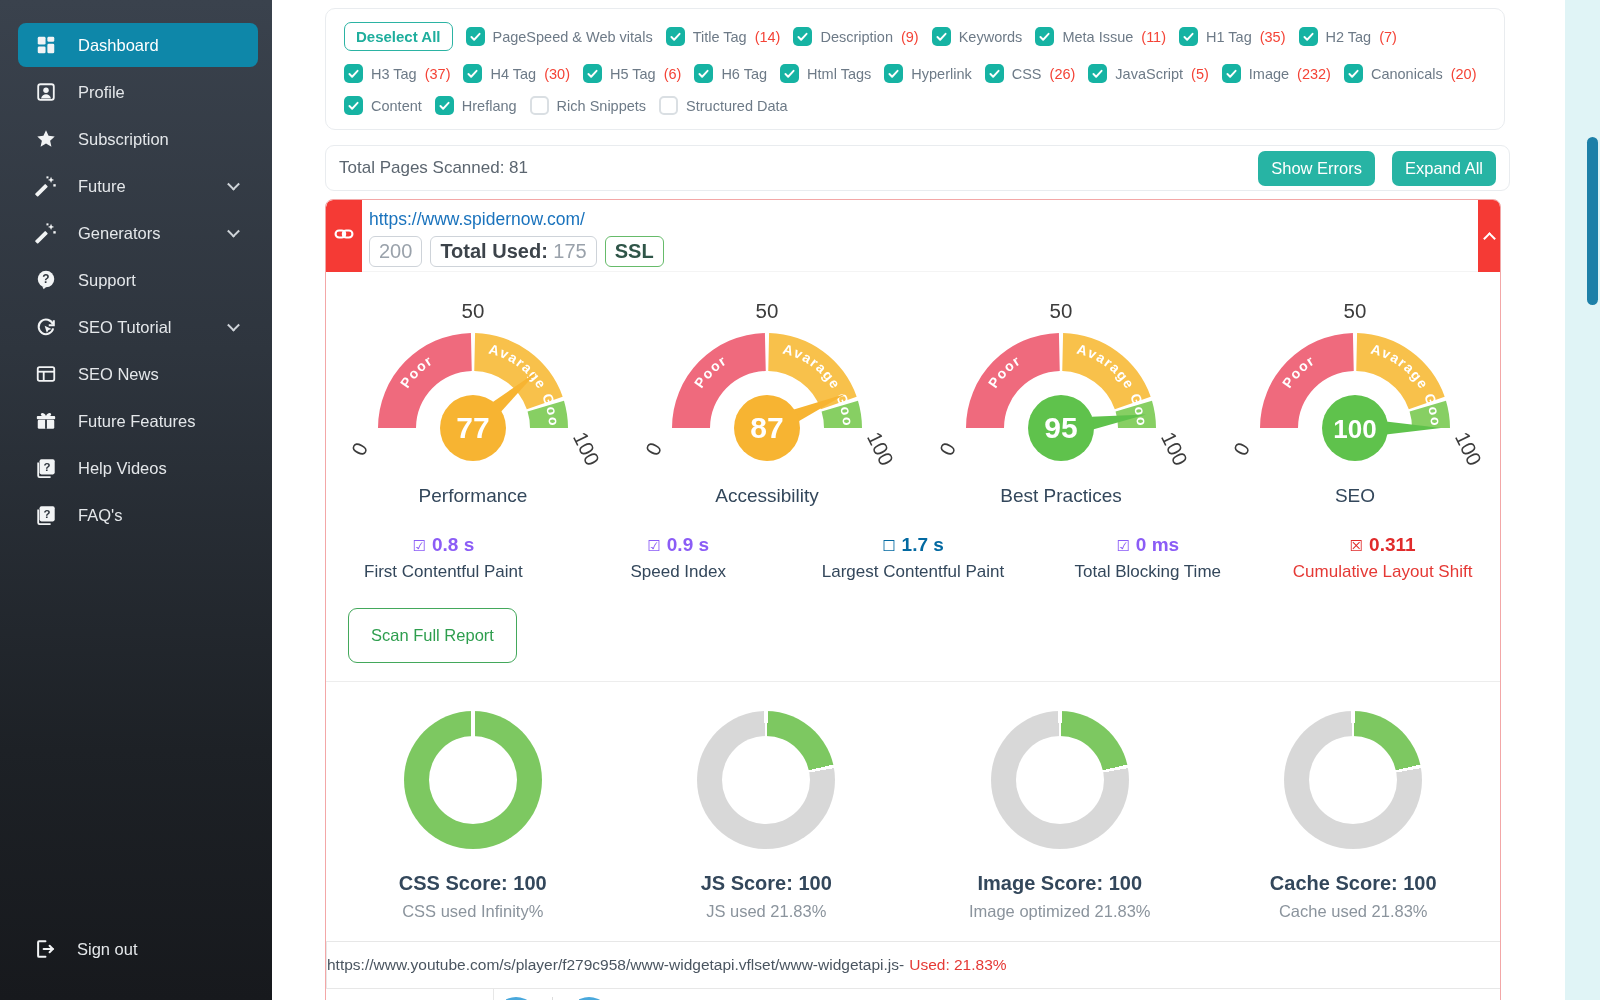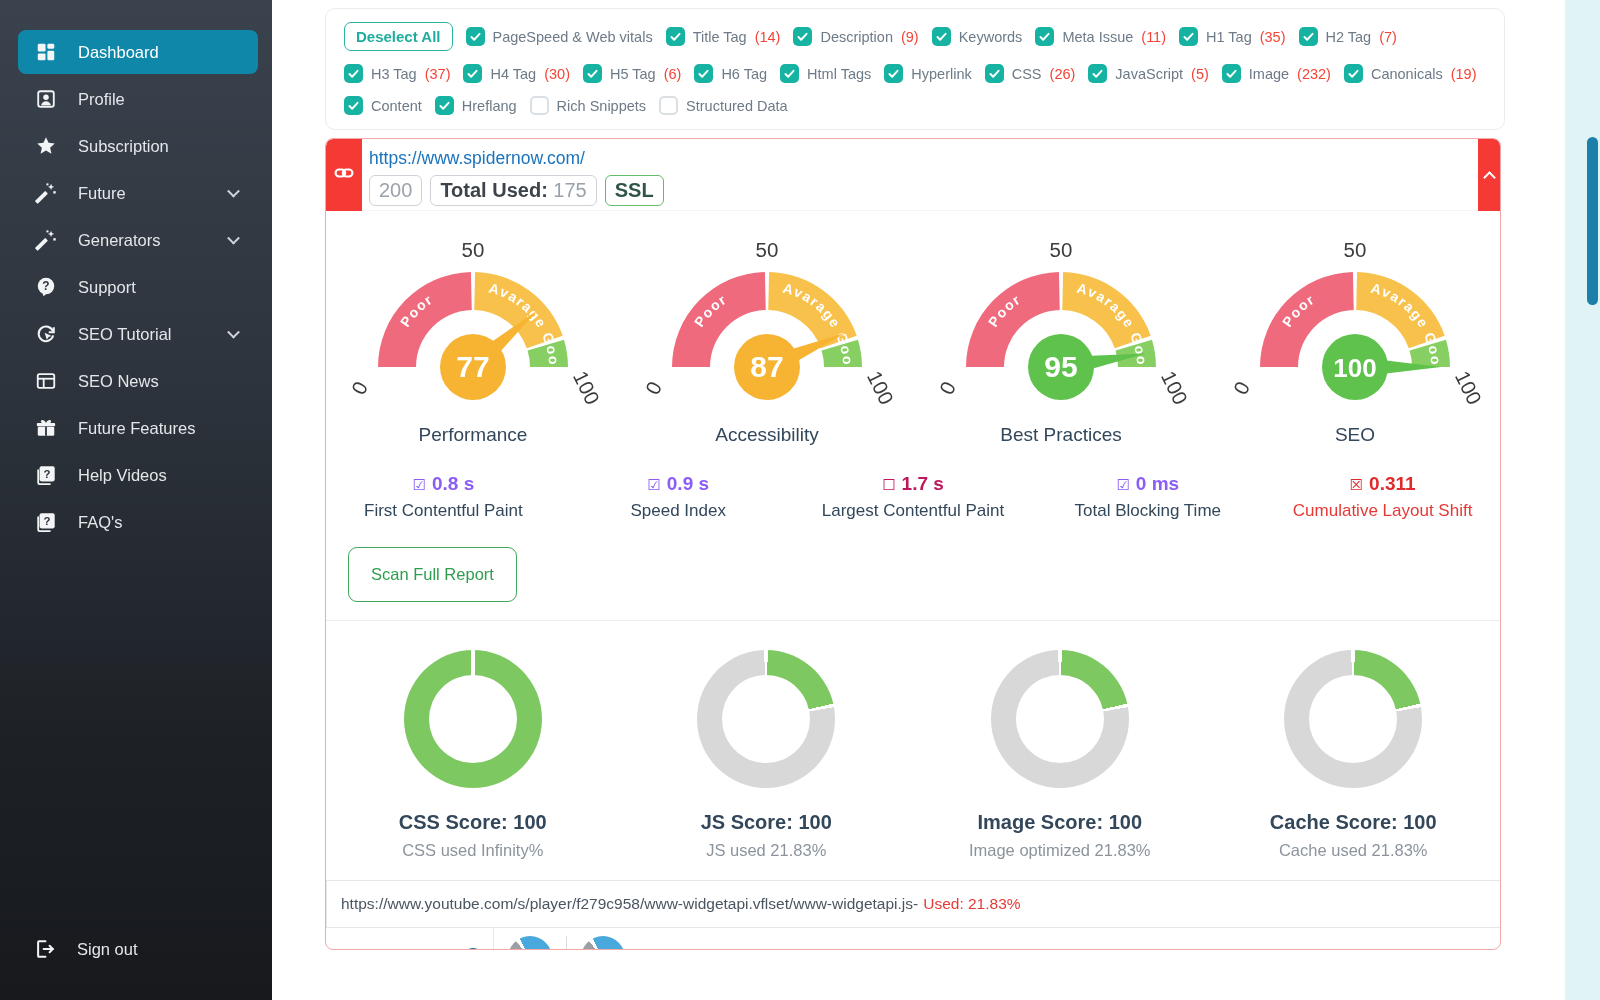--- a/index.html
+++ b/index.html
@@ -4,21 +4,21 @@
 <style>
   * { box-sizing: border-box; }
   html,body { margin:0; padding:0; }
   body {
     width:1600px; height:1000px; overflow:hidden; position:relative;
     background:#ffffff; font-family:"Liberation Sans", sans-serif;
   }
   
   .sidebar { position:absolute; left:0; top:0; width:272px; height:1000px;
     background:linear-gradient(180deg,#3a424d 0%,#2e353e 35%,#1d2126 75%,#17191d 100%); }
-  .nav-list { padding-top:27px; }
+  .nav-list { padding-top:20px; }
   .nav-item { display:flex; align-items:center; margin:3px 14px 3px 18px; padding:11px 8px 11px 17px;
     border-radius:8px; color:#e4e7ea; font-size:16.5px; cursor:pointer; position:relative; }
   .nav-item.active { background:#0e87a9; color:#ffffff; }
   .nav-icon { width:22px; height:22px; margin-right:21px; flex:0 0 22px; color:#f2f4f5; display:inline-flex; }
   .nav-icon svg { width:100%; height:100%; }
   .chev-down { position:absolute; right:20px; top:50%; width:9px; height:9px;
     border-right:2px solid #cfd4d9; border-bottom:2px solid #cfd4d9; transform:translateY(-70%) rotate(45deg); }
   .signout { position:absolute; left:8px; bottom:40px; display:flex; align-items:center; gap:21px;
     padding-left:26px; color:#e4e7ea; font-size:16.5px; cursor:pointer; }
   .signout .nav-icon { margin:0; }
@@ -60,37 +60,37 @@
   .badge-total span { color:#9aa2ab; }
   .badge-ssl { border-color:#66bb6a; color:#2f5548; font-weight:bold; }
   
   .gauges-row { display:grid; grid-template-columns:repeat(4,1fr); margin-top:4px; }
   .gauge-cell { display:flex; justify-content:center; }
   .metrics-row { display:grid; grid-template-columns:repeat(5,1fr); margin-top:24px; }
   .metric { text-align:center; }
   .metric-value { font-size:19px; font-weight:bold; }
   .metric-icon { font-size:15px; margin-right:6px; font-weight:normal; }
   .metric-label { font-size:17px; color:#33475b; margin-top:6px; }
-  .st-good { color:#8b5cf6; } .st-average { color:#be185d; } .st-poor { color:#e02b2b; }
+  .st-good { color:#8b5cf6; } .st-average { color:#0369a1; } .st-poor { color:#e02b2b; }
   .lbl-poor { color:#e53935 !important; }
   .scan-btn { margin:26px 0 0 22px; background:#fff; border:1.5px solid #43a85b; color:#2e9e4e;
     font-size:16.5px; padding:17px 22px; border-radius:9px; cursor:pointer; font-family:inherit; }
   .section-divider { border-top:1px solid #ededed; margin-top:18px; }
   
   .donuts-row { display:grid; grid-template-columns:repeat(4,1fr); padding-top:29px; }
   .donut-cell { display:flex; flex-direction:column; align-items:center; }
   .donut { width:138px; height:138px; border-radius:50%; position:relative; }
   .donut-hole { position:absolute; left:25px; top:25px; width:88px; height:88px; border-radius:50%; background:#fff; }
   .donut-title { margin-top:23px; font-size:20px; font-weight:bold; color:#33475b; }
   .donut-sub { margin-top:7px; font-size:16.5px; color:#8b949d; }
   
   .bottom-table { margin-top:20px; border-top:1px solid #e7e7e7; }
   .bt-row { display:flex; border-bottom:1px solid #e7e7e7; min-height:47px; align-items:stretch; }
   .bt-label { width:167px; padding-left:12px; font-size:16px; color:#5b6670; display:flex; align-items:center; }
-  .bt-value { flex:1; border-left:1px solid #e7e7e7; padding-left:14px; font-size:15.5px; color:#4a5560;
+  .bt-value { flex:1; border-left:1px solid #e7e7e7; font-size:15.5px; color:#4a5560;
     display:flex; align-items:center; }
   .used-red { color:#e53935; margin-left:5px; }
   .q-badge { width:20px; height:20px; border-radius:50%; background:#0c7d97; color:#fff; font-size:13px;
     font-weight:bold; display:flex; align-items:center; justify-content:center; margin-left:auto; margin-right:10px; }
   .fav-row { min-height:60px; }
   .fav-strip { display:flex; align-items:flex-start; padding-top:8px; }
   .favicon { width:44px; height:44px; border-radius:50%;
     background:conic-gradient(from 210deg, #9aa0a4 0deg 110deg, #ffffff 110deg 122deg, #49a8dc 122deg 225deg, #1f6fa8 225deg 300deg, #74b9e2 300deg 360deg); }
   .fav-divider { width:1px; background:#dcdcdc; align-self:stretch; margin:0 14px; }
   
@@ -375,21 +375,21 @@
         <span>Image</span>
         <span class="count">(232)</span>
       </span>
       <span class="check-item">
         <span class="checkbox">
           <svg viewBox="0 0 24 24" fill="none" stroke="#ffffff" stroke-width="3.5" stroke-linecap="round" stroke-linejoin="round">
             <path d="M4.5 13l5 5L19.5 7"></path>
           </svg>
         </span>
         <span>Canonicals</span>
-        <span class="count">(19)</span>
+        <span class="count">(20)</span>
       </span>
       <span class="check-item">
         <span class="checkbox">
           <svg viewBox="0 0 24 24" fill="none" stroke="#ffffff" stroke-width="3.5" stroke-linecap="round" stroke-linejoin="round">
             <path d="M4.5 13l5 5L19.5 7"></path>
           </svg>
         </span>
         <span>Content</span>
       </span>
       <span class="check-item">
@@ -403,20 +403,25 @@
       <span class="check-item">
         <span class="checkbox unchecked"></span>
         <span>Rich Snippets</span>
       </span>
       <span class="check-item">
         <span class="checkbox unchecked"></span>
         <span>Structured Data</span>
       </span>
     </div>
 
+  <div class="card total-card">
+    <span class="total-label">Total Pages Scanned: 81</span>
+    <button class="btn-teal">Show Errors</button>
+    <button class="btn-teal">Expand All</button>
+  </div>
 
   <div class="url-card">
     <div class="url-header">
       <div class="red-block">
         <span>
           <svg viewBox="0 0 24 24" fill="none" stroke="#ffffff" stroke-width="2.3" width="22" height="22">
             <rect x="2.8" y="8.2" width="10.5" height="7.6" rx="3.8"></rect>
             <rect x="10.7" y="8.2" width="10.5" height="7.6" rx="3.8"></rect>
           </svg>
         </span>

